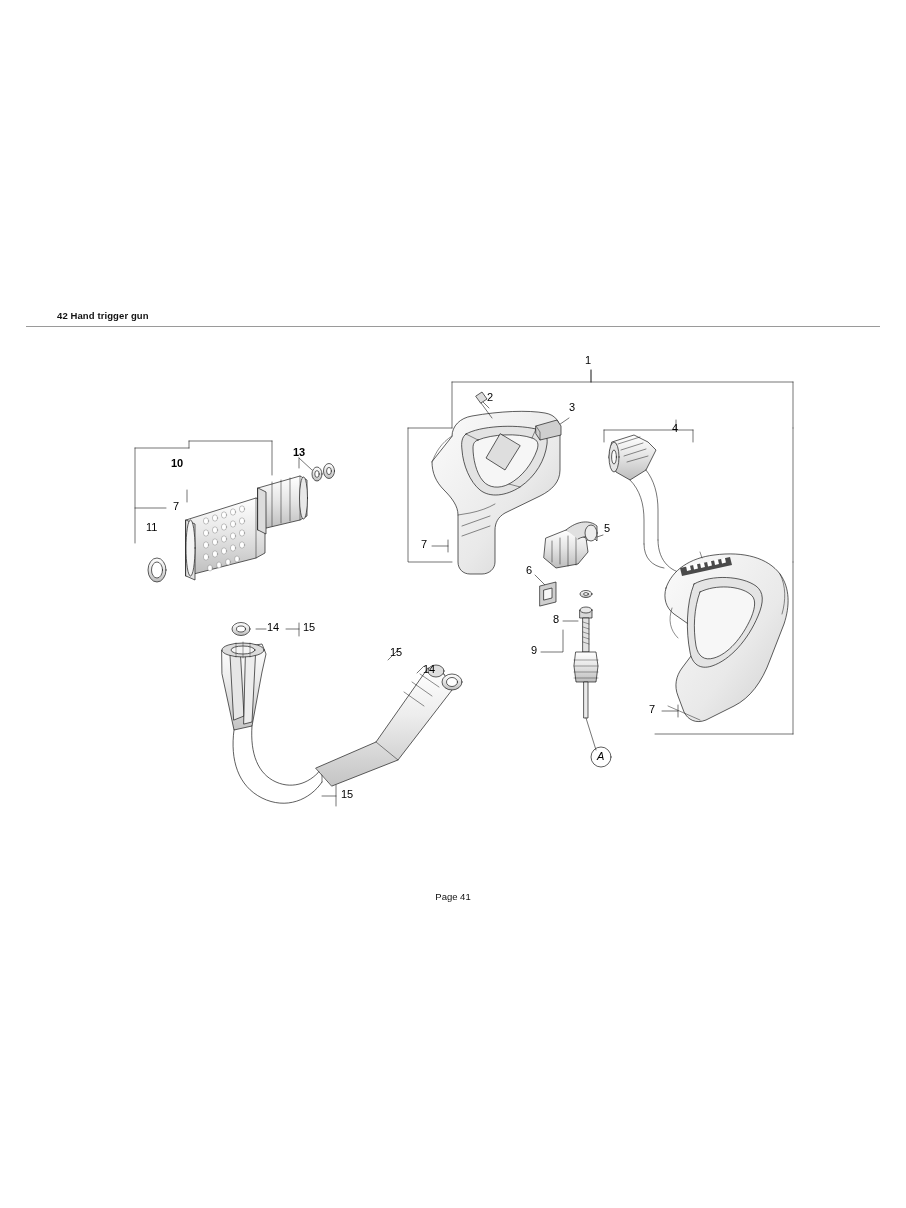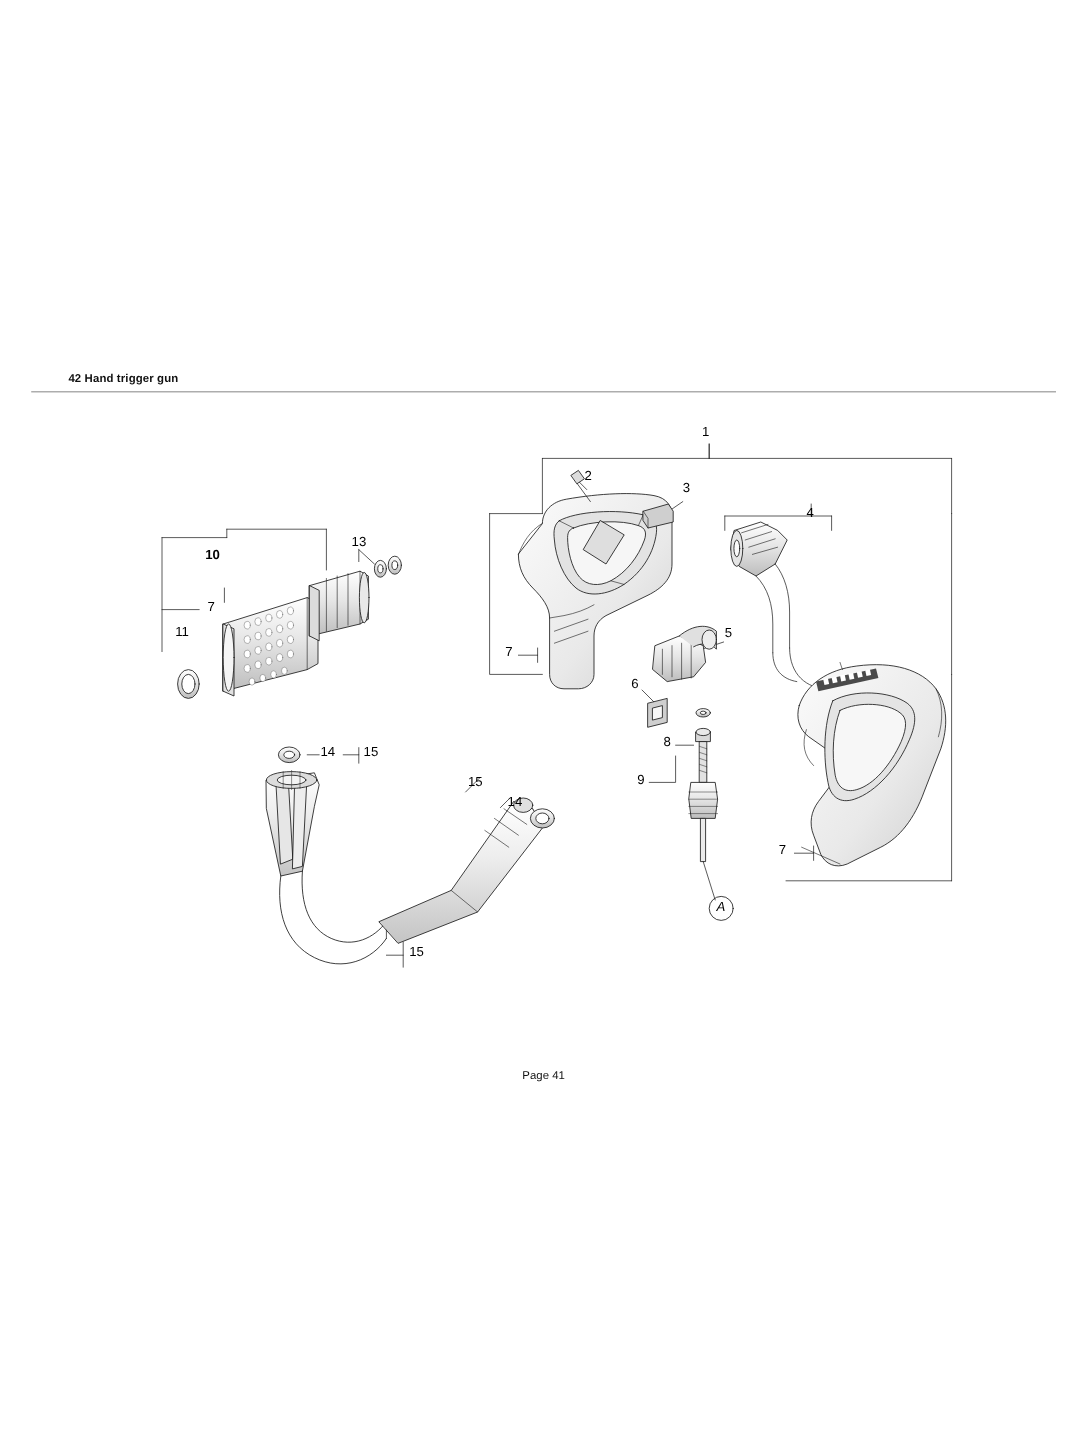--- a/index.html
+++ b/index.html
@@ -355,21 +355,21 @@
     <div class="callout" style="left:672px; top:93px;">4</div>
     <div class="callout" style="left:604px; top:193px;">5</div>
     <div class="callout" style="left:526px; top:235px;">6</div>
     <div class="callout" style="left:421px; top:209px;">7</div>
     <div class="callout" style="left:649px; top:374px;">7</div>
     <div class="callout" style="left:553px; top:284px;">8</div>
     <div class="callout" style="left:531px; top:315px;">9</div>
     <div class="callout" style="left:171px; top:128px;font-weight:bold;">10</div>
     <div class="callout" style="left:146px; top:192px;">11</div>
     <div class="callout" style="left:173px; top:171px;">7</div>
-    <div class="callout" style="left:293px; top:117px;">13</div>
+    <div class="callout" style="left:293px; top:117px;font-weight:bold;">13</div>
     <div class="callout" style="left:267px; top:292px;">14</div>
     <div class="callout" style="left:303px; top:292px;">15</div>
     <div class="callout" style="left:390px; top:317px;">15</div>
     <div class="callout" style="left:423px; top:334px;">14</div>
     <div class="callout" style="left:341px; top:459px;">15</div>
     <div class="callout" style="left:597px; top:421px; font-style:italic;">A</div>
   </div>
 
   <div class="page-footer">Page 41</div>
 

